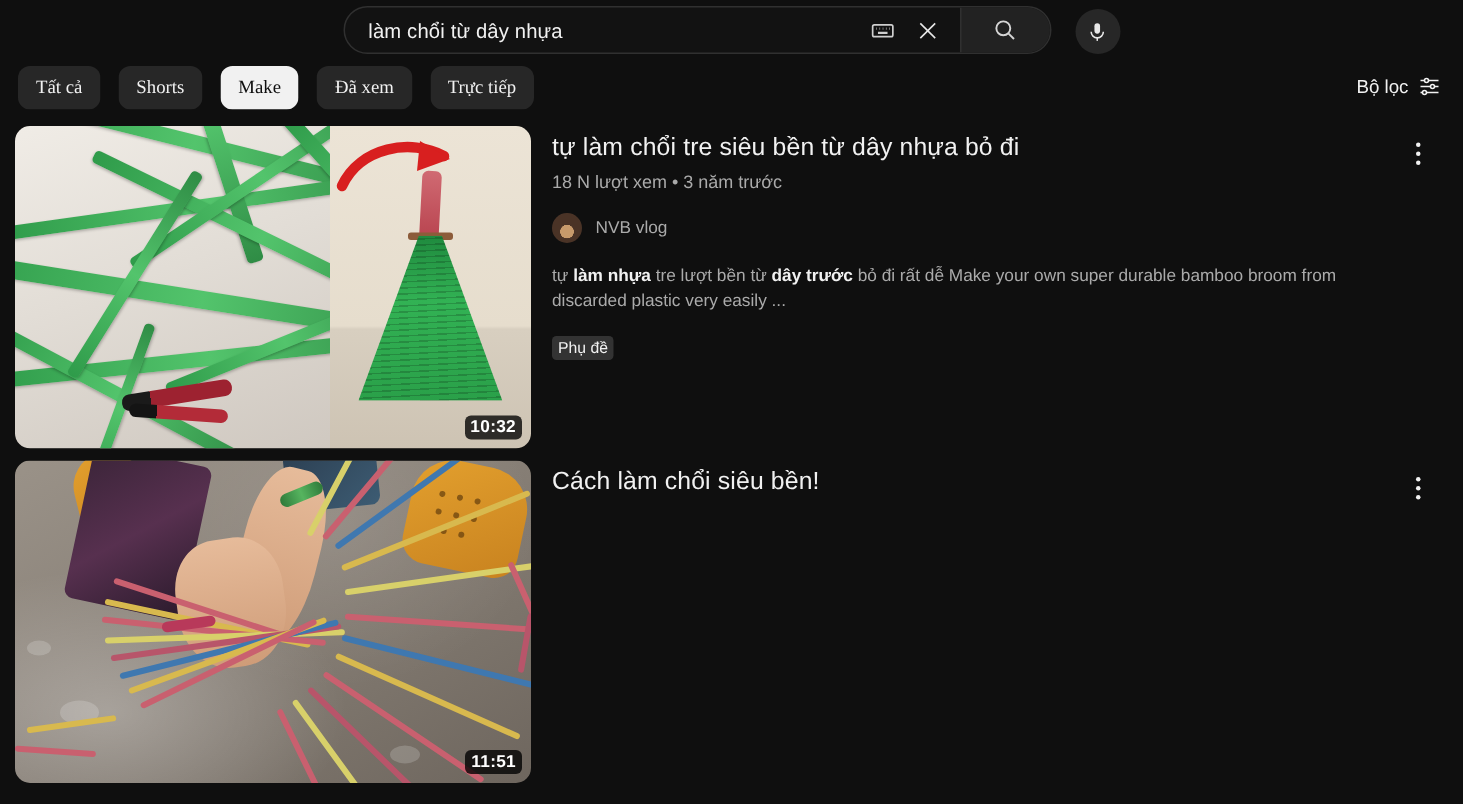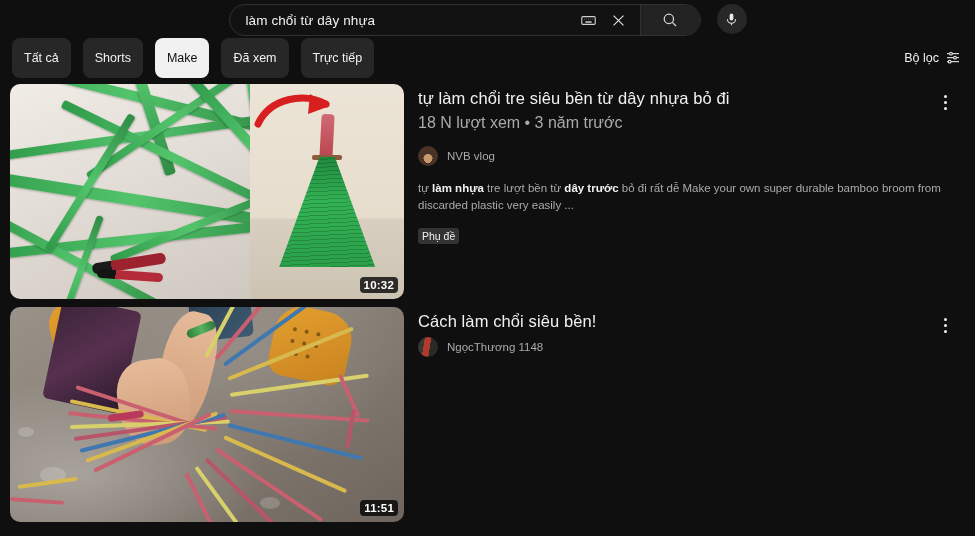--- a/index.html
+++ b/index.html
@@ -13,21 +13,21 @@
 
   
   .topbar {
     height: 36px;
     display: flex;
     align-items: center;
     justify-content: center;
     padding-top: 4px;
     position: relative;
   }
-  .search-wrap { display: flex; align-items: flex-start; gap: 16px; }
+  .search-wrap { display: flex; align-items: flex-end; gap: 16px; }
   .search-box {
     display: flex; align-items: center;
     width: 472px; height: 32px;
     border: 1px solid #303030;
     border-radius: 18px;
     background: #121212;
     overflow: hidden;
   }
   .search-input-area {
     flex: 1;
@@ -69,30 +69,31 @@
   
   .chipbar {
     display: flex; align-items: center;
     height: 36px;
     padding: 0 12px;
     margin-top: 4px;
     position: relative;
   }
   .chips { display: flex; align-items: center; gap: 12px; }
   .chip {
-    height: 40px;
+    height: 29px;
     padding: 0 11px;
     display: flex; align-items: center;
     border-radius: 8px;
     background: #272727;
     color: #f1f1f1;
     font-size: 12.5px;
     white-space: nowrap;
     cursor: pointer;
     border: 1px solid transparent;
+    font-family: Liberation Serif, serif;
   }
   .chip.selected {
     background: #f1f1f1;
     color: #0f0f0f;
   }
   .filter-btn {
     position: absolute;
     right: 14px;
     display: flex; align-items: center; gap: 6px;
     font-size: 12.5px;
@@ -108,21 +109,21 @@
   }
   .result-row {
     display: flex;
     gap: 14px;
     position: relative;
   }
 
   
   .thumb {
     position: relative;
-    width: 394px; height: 215px;
+    width: 344px; height: 215px;
     border-radius: 10px;
     overflow: hidden;
     flex-shrink: 0;
     cursor: pointer;
     background: #000;
   }
   .duration {
     position: absolute;
     right: 6px; bottom: 6px;
     background: rgba(0,0,0,.78);
@@ -252,21 +253,21 @@
   .video-title {
     font-size: 16.5px;
     font-weight: 400;
     color: #f1f1f1;
     line-height: 1.3;
     margin-bottom: 5px;
     cursor: pointer;
     letter-spacing: .1px;
   }
   .video-stats {
-    font-size: 16px;
+    font-size: 12px;
     color: #aaaaaa;
     margin-bottom: 14px;
   }
   .channel {
     display: flex; align-items: center; gap: 9px;
     margin-bottom: 14px;
     cursor: pointer;
     width: fit-content;
   }
   .avatar {
@@ -486,24 +487,20 @@
         <div class="strip" style="left:8px;top:178px;width:60px;background:#d8b94e;transform:rotate(-8deg)"></div>
         <div class="strip" style="left:0px;top:190px;width:54px;background:#c9606f;transform:rotate(4deg)"></div>
         <div class="strip" style="left:330px;top:66px;width:46px;background:#c9606f;transform:rotate(66deg)"></div>
         <div class="strip" style="left:344px;top:100px;width:40px;background:#b8556a;transform:rotate(100deg)"></div>
       </div>
       <div class="duration">11:51</div>
     </div>
 
     <div class="meta">
       <div class="video-title">Cách làm chổi siêu bền!</div>
-      <div class="channel">
-        <div class="avatar av2"></div>
-        <span class="channel-name">NgọcThương 1148</span>
-      </div>
     </div>
 
     <div class="kebab">
       <span></span>
         <span></span>
         <span></span>
     </div>
   </div>
 
 </div>

